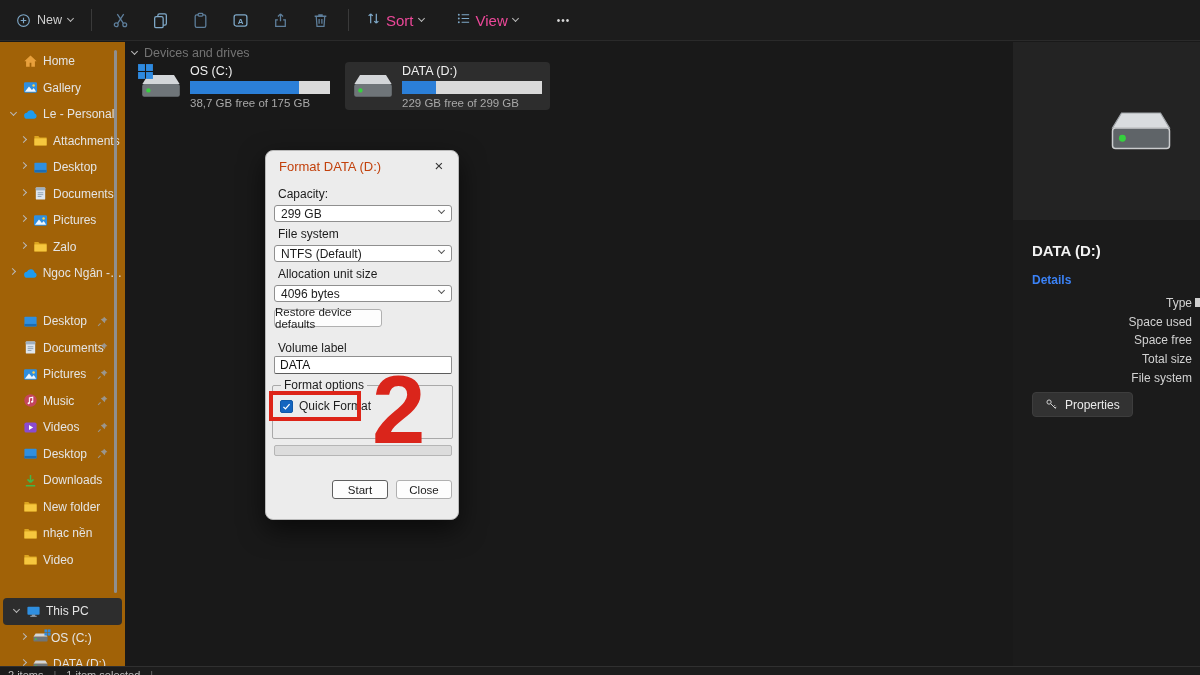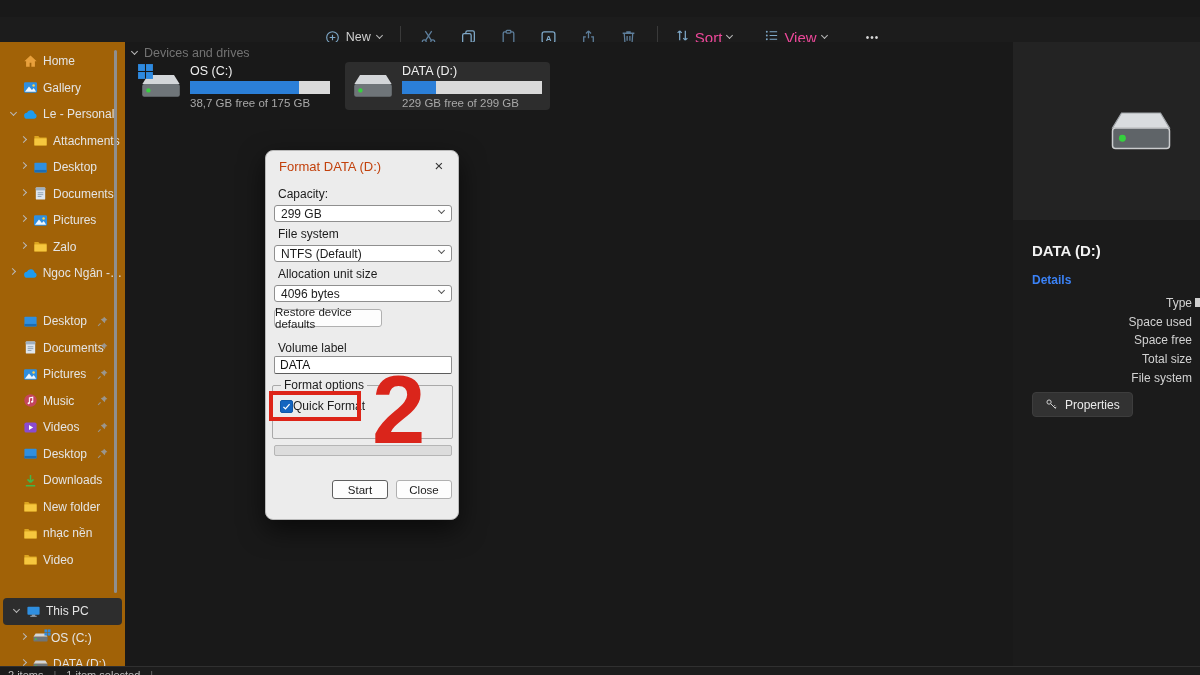--- a/index.html
+++ b/index.html
@@ -1,20 +1,20 @@
 <!DOCTYPE html>
 <html><head>
 <meta charset="utf-8">
 <style>
   html,body{margin:0;padding:0;background:#000;}
   *{box-sizing:border-box;font-family:"Liberation Sans",sans-serif;}
   .screen{position:relative;width:1200px;height:675px;background:#191919;overflow:hidden;}
 
   
-  .toolbar{position:absolute;left:0;top:17px;width:1200px;height:41px;background:#1c1c1c;border-bottom:1px solid #2a2a2a;display:flex;align-items:center;justify-content:center;}
+  .toolbar{position:absolute;left:0;top:0;width:1200px;height:41px;background:#1c1c1c;border-bottom:1px solid #2a2a2a;display:flex;align-items:center;}
   .tb-new{display:flex;align-items:center;gap:6px;padding:0 10px;height:32px;margin-left:6px;border-radius:4px;color:#cfcfcf;font-size:12.5px;cursor:default;}
   .tb-sep{width:1px;height:22px;background:#3a3a3a;margin:0 8px;}
   .tb-ic{width:40px;height:32px;display:flex;align-items:center;justify-content:center;border-radius:4px;}
   .tb-ic svg,.tb-new svg{display:block;}
   .tb-group{display:flex;align-items:center;gap:5px;padding:0 9px;height:32px;border-radius:4px;color:#ec4899;font-size:15px;}
   .tb-more{color:#d8d8d8;font-size:14px;letter-spacing:1px;padding:0 12px;}
   .chev{display:inline-block;width:6px;height:6px;border-right:1.3px solid #b9b9b9;border-bottom:1.3px solid #b9b9b9;transform:rotate(45deg);margin-top:-3px;}
   .chev.r{transform:rotate(-45deg);}
   .chev.sm{width:5px;height:5px;}
 
@@ -68,21 +68,21 @@
   .dlg-fields{position:absolute;left:8px;top:32px;width:178px;}
   .fld-label{margin:4px 0 4px 4px;color:#1c1c1c;}
   .fld-drop{height:17px;background:#fff;border:1px solid #8f8f8f;border-radius:3px;display:flex;align-items:center;padding:0 6px;position:relative;margin-bottom:5px;}
   .fld-drop .chev{border-color:#555;position:absolute;right:7px;top:5px;}
   .dlg-btn{background:#fdfdfd;border:1px solid #b0b0b0;border-radius:3px;color:#1c1c1c;font-size:11.5px;display:flex;align-items:center;justify-content:center;}
   .restore{position:absolute;left:8px;top:158px;width:108px;height:18px;}
   .vol-label{position:absolute;left:12px;top:190px;}
   .vol-input{position:absolute;left:8px;top:205px;width:178px;height:18px;background:#fff;border:1px solid #8f8f8f;border-bottom:1.6px solid #5c5c5c;border-radius:2px;padding:0 5px;font-size:12px;color:#111;}
   .grpbox{position:absolute;left:6px;top:234px;width:181px;height:54px;border:1px solid #a9a9a9;border-radius:2px;}
   .grpbox-label{position:absolute;left:8px;top:-8px;background:#ececec;padding:0 3px;}
-  .qf-row{position:absolute;left:7px;top:13px;display:flex;align-items:center;}
+  .qf-row{position:absolute;left:7px;top:13px;display:flex;align-items:center;gap:6px;}
   .checkbox{width:13px;height:13px;background:#1465c0;border:1px solid #1058a8;border-radius:2px;display:flex;align-items:center;justify-content:center;}
   .checkbox svg{width:11px;height:11px;display:block;}
   .redbox{position:absolute;left:3px;top:240px;width:92px;height:30px;border:4px solid #dd2418;z-index:5;}
   .big-step{position:absolute;left:106px;top:222px;font-size:96px;line-height:.78;font-weight:800;color:#da251b;z-index:4;}
   .prog{position:absolute;left:8px;top:294px;width:178px;height:11px;background:#dcdcdc;border:1px solid #b5b5b5;border-radius:2px;}
   .dlg-start{position:absolute;left:66px;top:329px;width:56px;height:19px;border:1.4px solid #5f5f5f;}
   .dlg-closebtn{position:absolute;left:130px;top:329px;width:56px;height:19px;}
 
   
   .statusbar{position:absolute;left:0;top:666px;width:1200px;height:9px;background:#1c1c1c;border-top:1px solid #303030;overflow:hidden;}

